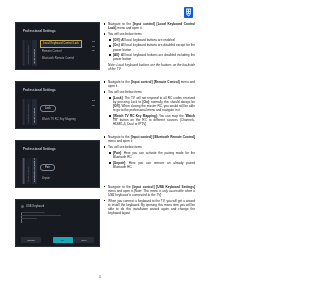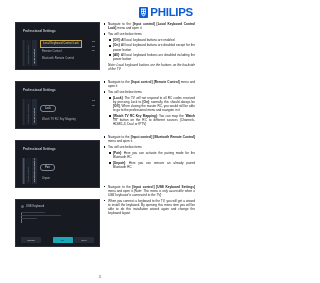--- a/index.html
+++ b/index.html
@@ -141,21 +141,20 @@
     <span class="logo-shield">
       <svg width="7" height="9" viewBox="0 0 7 9" aria-hidden="true">
         <path d="M1 0.6 H6 V4.6 Q6 7.2 3.5 8.4 Q1 7.2 1 4.6 Z" fill="#ffffff" opacity="0.92"></path>
         <circle cx="2.4" cy="2.3" r="0.75" fill="#0b5ed7"></circle>
         <circle cx="4.6" cy="2.3" r="0.75" fill="#0b5ed7"></circle>
         <circle cx="2.4" cy="4.6" r="0.75" fill="#0b5ed7"></circle>
         <circle cx="4.6" cy="4.6" r="0.75" fill="#0b5ed7"></circle>
         <path d="M2 6.3 H5 L3.5 7.6 Z" fill="#0b5ed7"></path>
       </svg>
     </span>
-    <span class="logo-word">PHILIPS</span>
   </div>
 
   <div class="shots">
 
     <div class="shot" style="height:46px;">
       <div class="shot-title">Professional Settings</div>
       <div class="vtabs">
         <div class="vtab bar"></div>
         <div class="vtab">Remote Control</div>
         <div class="vtab active">Input control</div>

